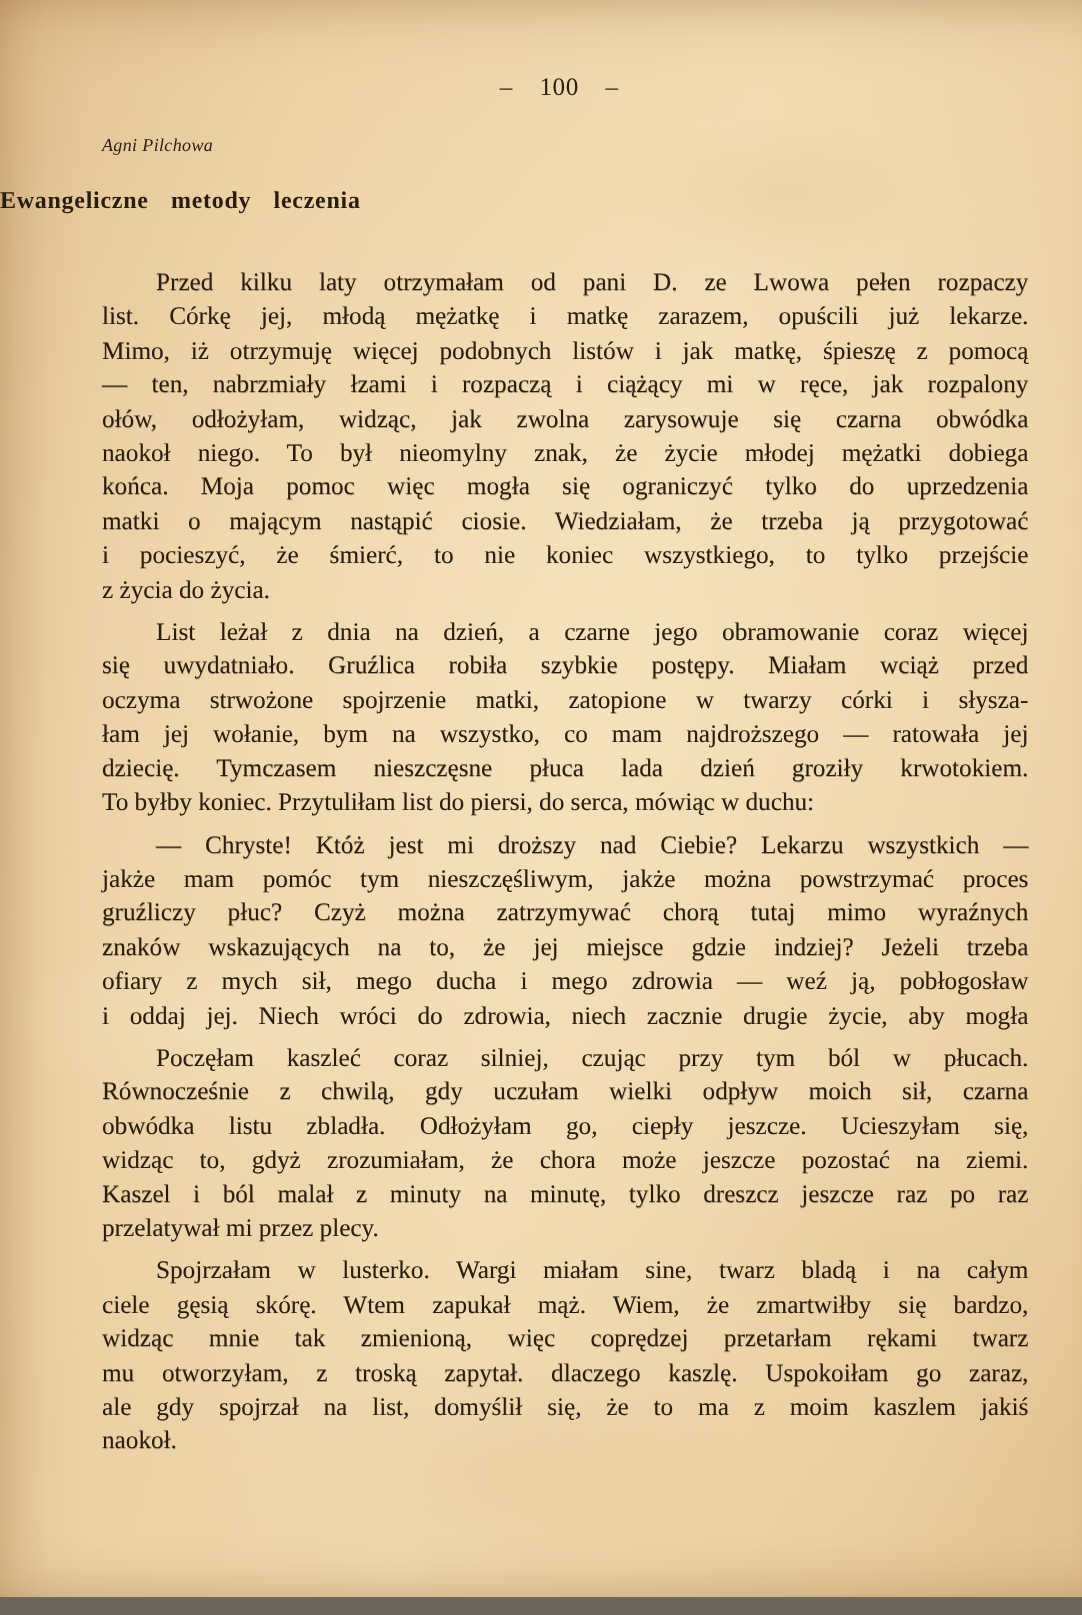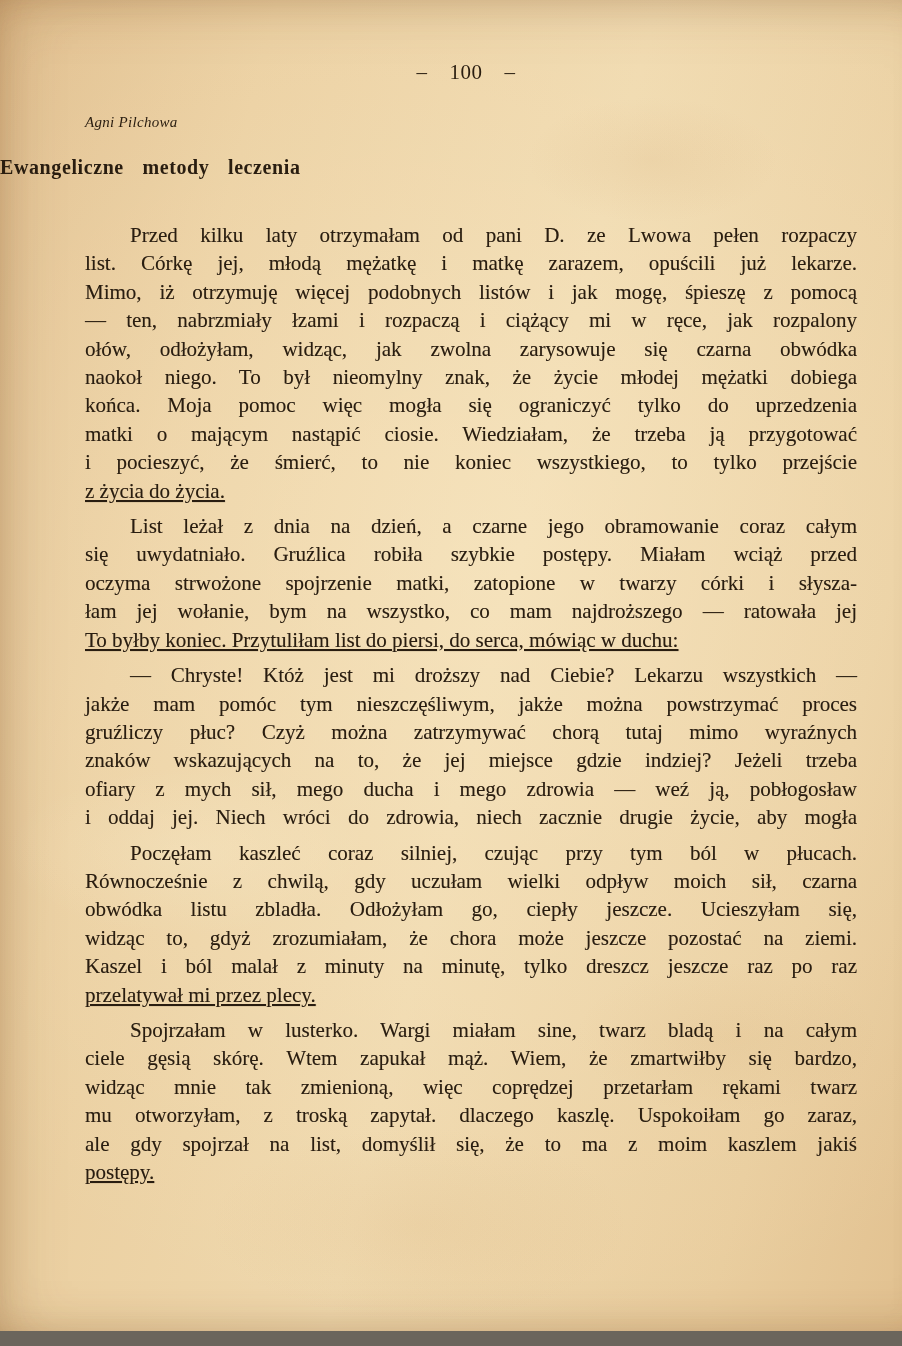--- a/index.html
+++ b/index.html
@@ -94,54 +94,55 @@
   }
   .paragraph { margin: 0 0 7px 0; }
   .line {
     font-size: 21px;
     line-height: 28.4px;
     text-align: justify;
     text-align-last: justify;
     text-shadow: 0.25px 0.25px 0 rgba(41,29,16,0.35);
   }
   .line.first { text-indent: 45px; }
-  .line.last  { text-align-last: left; text-decoration: underline; }
+  .line.last  { text-align-last: left; }
 </style>
 </head>
 <body>
 
 <div class="page">
   <div class="texture"></div>
 
   <div class="page-number">
     <span class="dash">–</span><span>100</span><span class="dash">–</span>
   </div>
 
   <div class="author">Agni Pilchowa</div>
 
   <h1 class="title">Ewangeliczne metody leczenia</h1>
 
   <div class="article-body">
       <div class="paragraph">
         <div class="line first">Przed kilku laty otrzymałam od pani D. ze Lwowa pełen rozpaczy</div>
         <div class="line">list. Córkę jej, młodą mężatkę i matkę zarazem, opuścili już lekarze.</div>
-        <div class="line">Mimo, iż otrzymuję więcej podobnych listów i jak mogę, śpieszę z pomocą</div>
+        <div class="line">Mimo, iż otrzymuję więcej podobnych listów i jak matkę, śpieszę z pomocą</div>
         <div class="line">— ten, nabrzmiały łzami i rozpaczą i ciążący mi w ręce, jak rozpalony</div>
         <div class="line">ołów, odłożyłam, widząc, jak zwolna zarysowuje się czarna obwódka</div>
         <div class="line">naokoł niego. To był nieomylny znak, że życie młodej mężatki dobiega</div>
         <div class="line">końca. Moja pomoc więc mogła się ograniczyć tylko do uprzedzenia</div>
         <div class="line">matki o mającym nastąpić ciosie. Wiedziałam, że trzeba ją przygotować</div>
         <div class="line">i pocieszyć, że śmierć, to nie koniec wszystkiego, to tylko przejście</div>
         <div class="line last">z życia do życia.</div>
       </div>
       <div class="paragraph">
-        <div class="line first">List leżał z dnia na dzień, a czarne jego obramowanie coraz całym</div>
+        <div class="line first">List leżał z dnia na dzień, a czarne jego obramowanie coraz więcej</div>
         <div class="line">się uwydatniało. Gruźlica robiła szybkie postępy. Miałam wciąż przed</div>
         <div class="line">oczyma strwożone spojrzenie matki, zatopione w twarzy córki i słysza-</div>
         <div class="line">łam jej wołanie, bym na wszystko, co mam najdroższego — ratowała jej</div>
+        <div class="line">dziecię. Tymczasem nieszczęsne płuca lada dzień groziły krwotokiem.</div>
         <div class="line last">To byłby koniec. Przytuliłam list do piersi, do serca, mówiąc w duchu:</div>
       </div>
       <div class="paragraph">
         <div class="line first">— Chryste! Któż jest mi droższy nad Ciebie? Lekarzu wszystkich —</div>
         <div class="line">jakże mam pomóc tym nieszczęśliwym, jakże można powstrzymać proces</div>
         <div class="line">gruźliczy płuc? Czyż można zatrzymywać chorą tutaj mimo wyraźnych</div>
         <div class="line">znaków wskazujących na to, że jej miejsce gdzie indziej? Jeżeli trzeba</div>
         <div class="line">ofiary z mych sił, mego ducha i mego zdrowia — weź ją, pobłogosław</div>
         <div class="line">i oddaj jej. Niech wróci do zdrowia, niech zacznie drugie życie, aby mogła</div>
       </div>
@@ -152,18 +153,18 @@
         <div class="line">widząc to, gdyż zrozumiałam, że chora może jeszcze pozostać na ziemi.</div>
         <div class="line">Kaszel i ból malał z minuty na minutę, tylko dreszcz jeszcze raz po raz</div>
         <div class="line last">przelatywał mi przez plecy.</div>
       </div>
       <div class="paragraph">
         <div class="line first">Spojrzałam w lusterko. Wargi miałam sine, twarz bladą i na całym</div>
         <div class="line">ciele gęsią skórę. Wtem zapukał mąż. Wiem, że zmartwiłby się bardzo,</div>
         <div class="line">widząc mnie tak zmienioną, więc coprędzej przetarłam rękami twarz</div>
         <div class="line">mu otworzyłam, z troską zapytał. dlaczego kaszlę. Uspokoiłam go zaraz,</div>
         <div class="line">ale gdy spojrzał na list, domyślił się, że to ma z moim kaszlem jakiś</div>
-        <div class="line last">postępy.</div>
+        <div class="line last">naokoł.</div>
       </div>
     </div>
 
   <div class="edge-right"></div>
 </div>
 
 </body></html>

